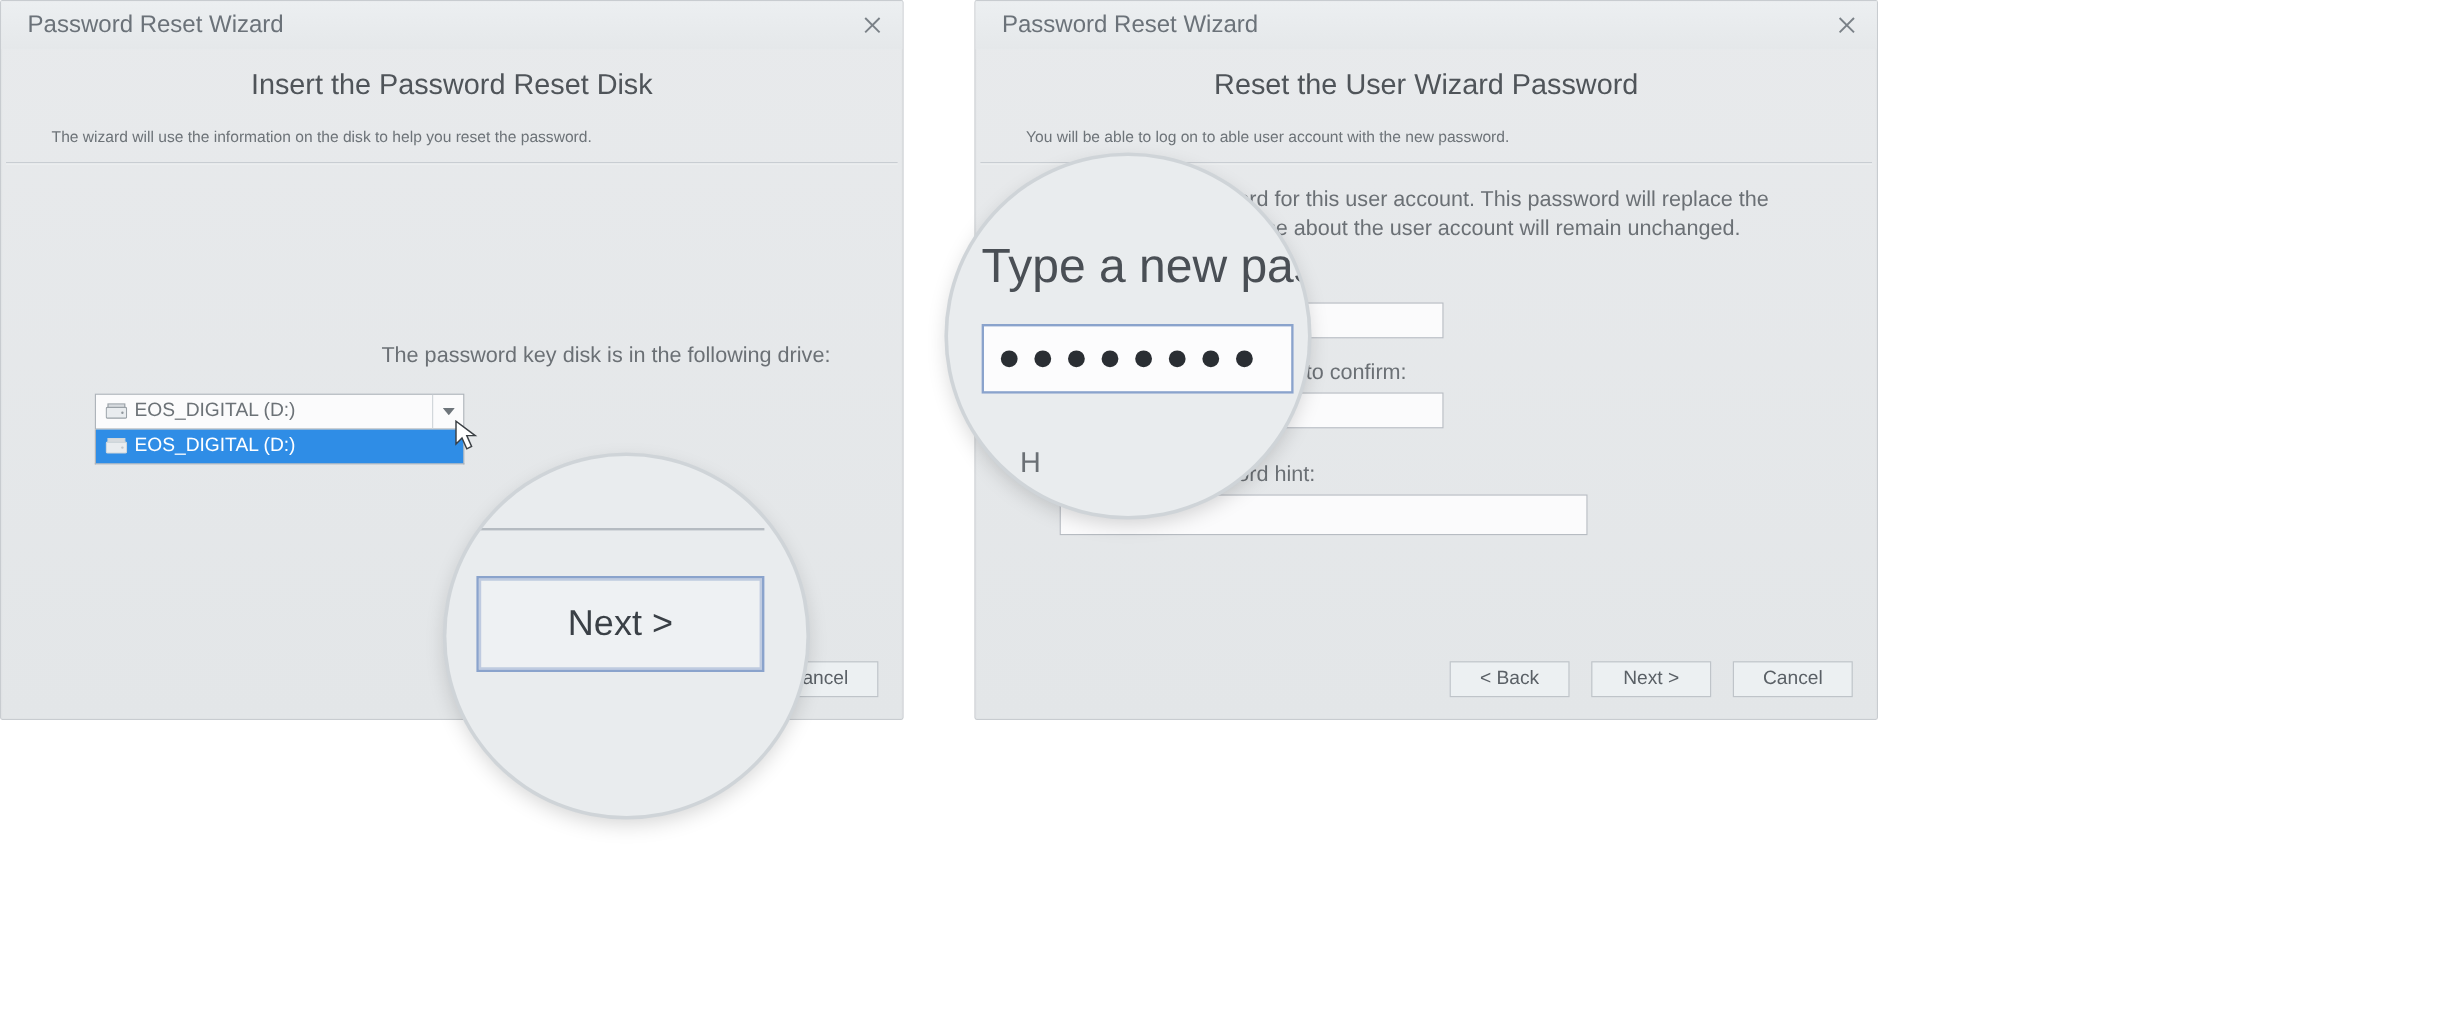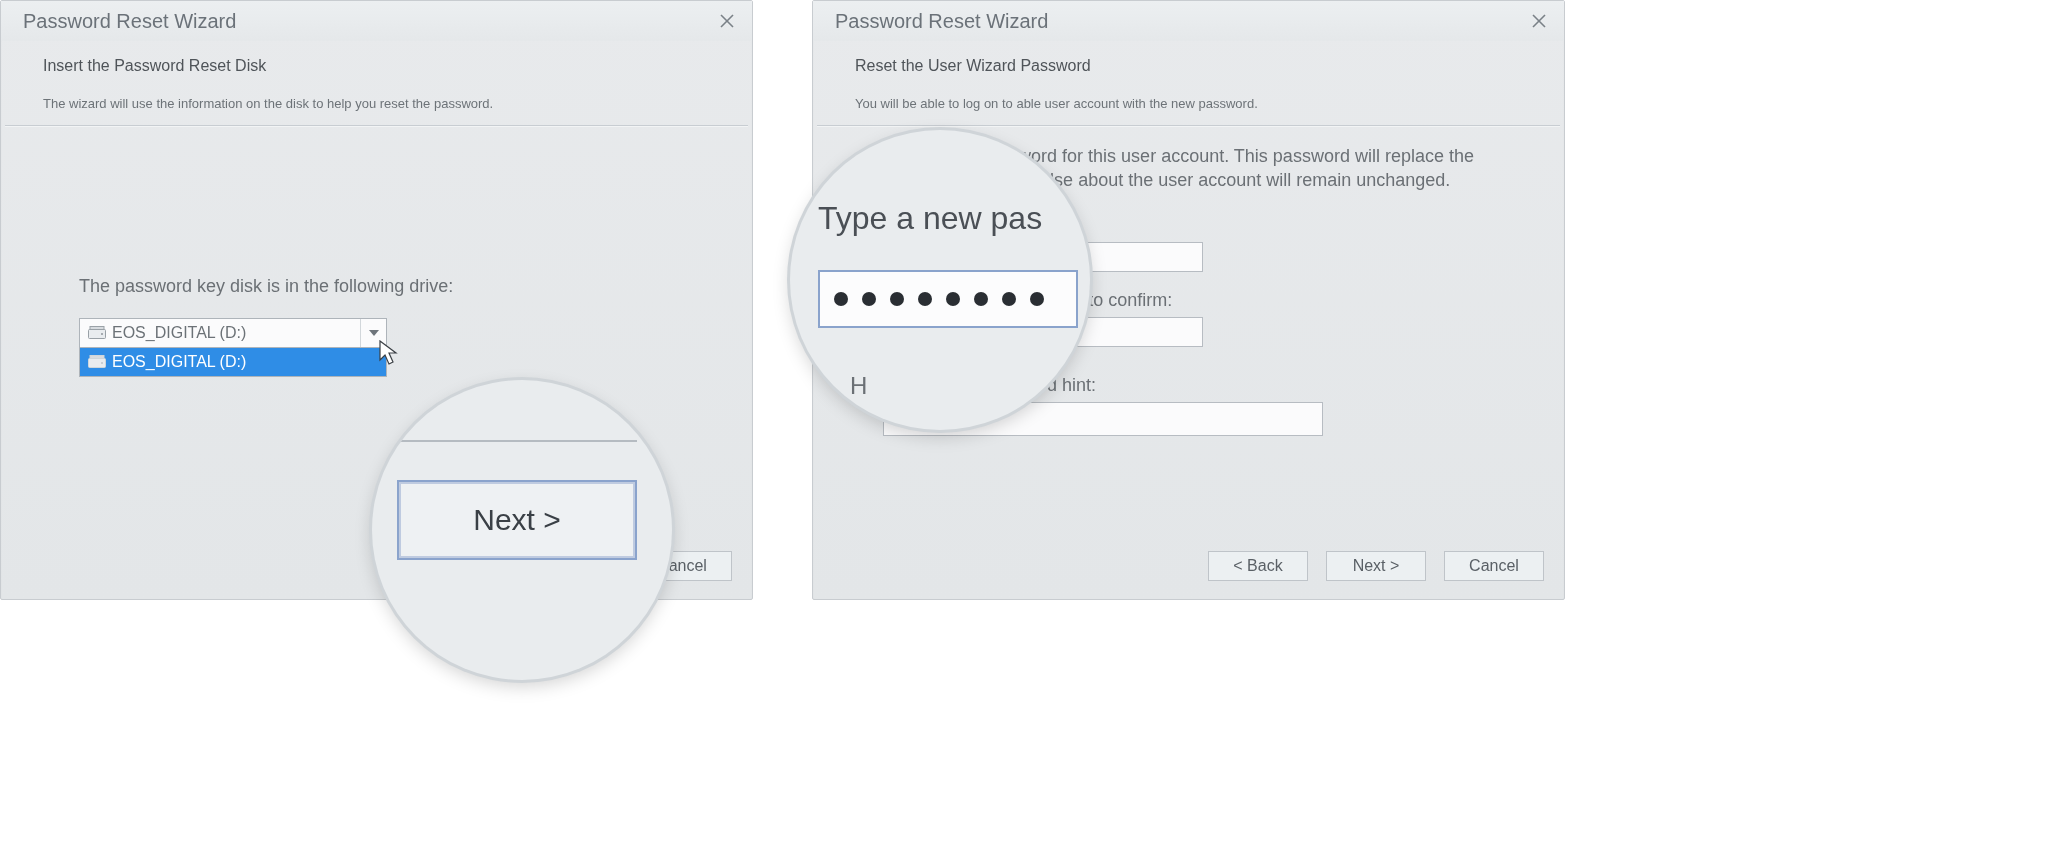--- a/index.html
+++ b/index.html
@@ -34,39 +34,39 @@
   .titlebar .close {
     width: 22px; height: 22px; display:flex; align-items:center; justify-content:center;
     cursor: default;
   }
   .titlebar .close svg { display:block; }
 
   .header {
     padding: 16px 42px 14px 42px;
   }
   .header .h1 {
-    font-size: 16px; color: #4f5459; font-weight: 400;
+    font-size: 24px; color: #4f5459; font-weight: 400; text-align: center;
   }
   .header .sub {
     font-size: 13px; color: #6d7378; margin-top: 21px;
   }
   .divider {
     height: 1px; background: #c8cdd2; margin: 0 4px;
     box-shadow: 0 1px 0 #f2f4f5;
   }
 
   .body {
     position: relative;
     padding: 18px 42px 0 78px;
     height: 420px;
     font-size: 18px; color: #6b7075;
   }
 
   
-  .drive-prompt { position:absolute; left:78px; top:150px; right:60px; font-size:18px; }
+  .drive-prompt { position:absolute; left:78px; top:150px; right:60px; font-size:18px;text-align:right; }
   .combo {
     position:absolute; left:78px; top:192px; width:308px; height:30px;
     background: #fbfbfc; border:1px solid #aeb4ba;
     display:flex; align-items:center;
   }
   .combo .drive-icon-svg { margin:0 6px 0 8px; flex:0 0 auto; }
   .combo .txt { flex:1 1 auto; font-size:16px; color:#6c7277; }
   .combo .chev {
     flex:0 0 26px; height:100%; display:flex; align-items:center; justify-content:center;
     border-left:1px solid #d2d7db;
@@ -126,21 +126,21 @@
     display:flex; align-items:center; justify-content:center;
   }
   .bigbtn-label { font-size:30px; color:#3a4046; }
   .bigbtn-top-edge {
     position:absolute; left:25px; top:60px; width:240px; height:2px; background:#b5bbc1;
   }
 
   
   .lens-right .ztitle {
     position:absolute; left:28px; top:70px; right:0;
-    font-size:32px; color:#4a4f55;
+    font-size:40px; color:#4a4f55;
     white-space:nowrap;
   }
   .lens-right .pwbox {
     position:absolute; left:28px; top:140px; width:260px; height:58px;
     border:2px solid #8aa3cc; background:#fcfcfd;
     display:flex; align-items:center; padding-left:14px;
   }
   .lens-right .dots { display:flex; gap:14px; }
   .lens-right .dot { width:14px; height:14px; border-radius:50%; background:#2a2e33; }
   .lens-right .bottom-hint {

